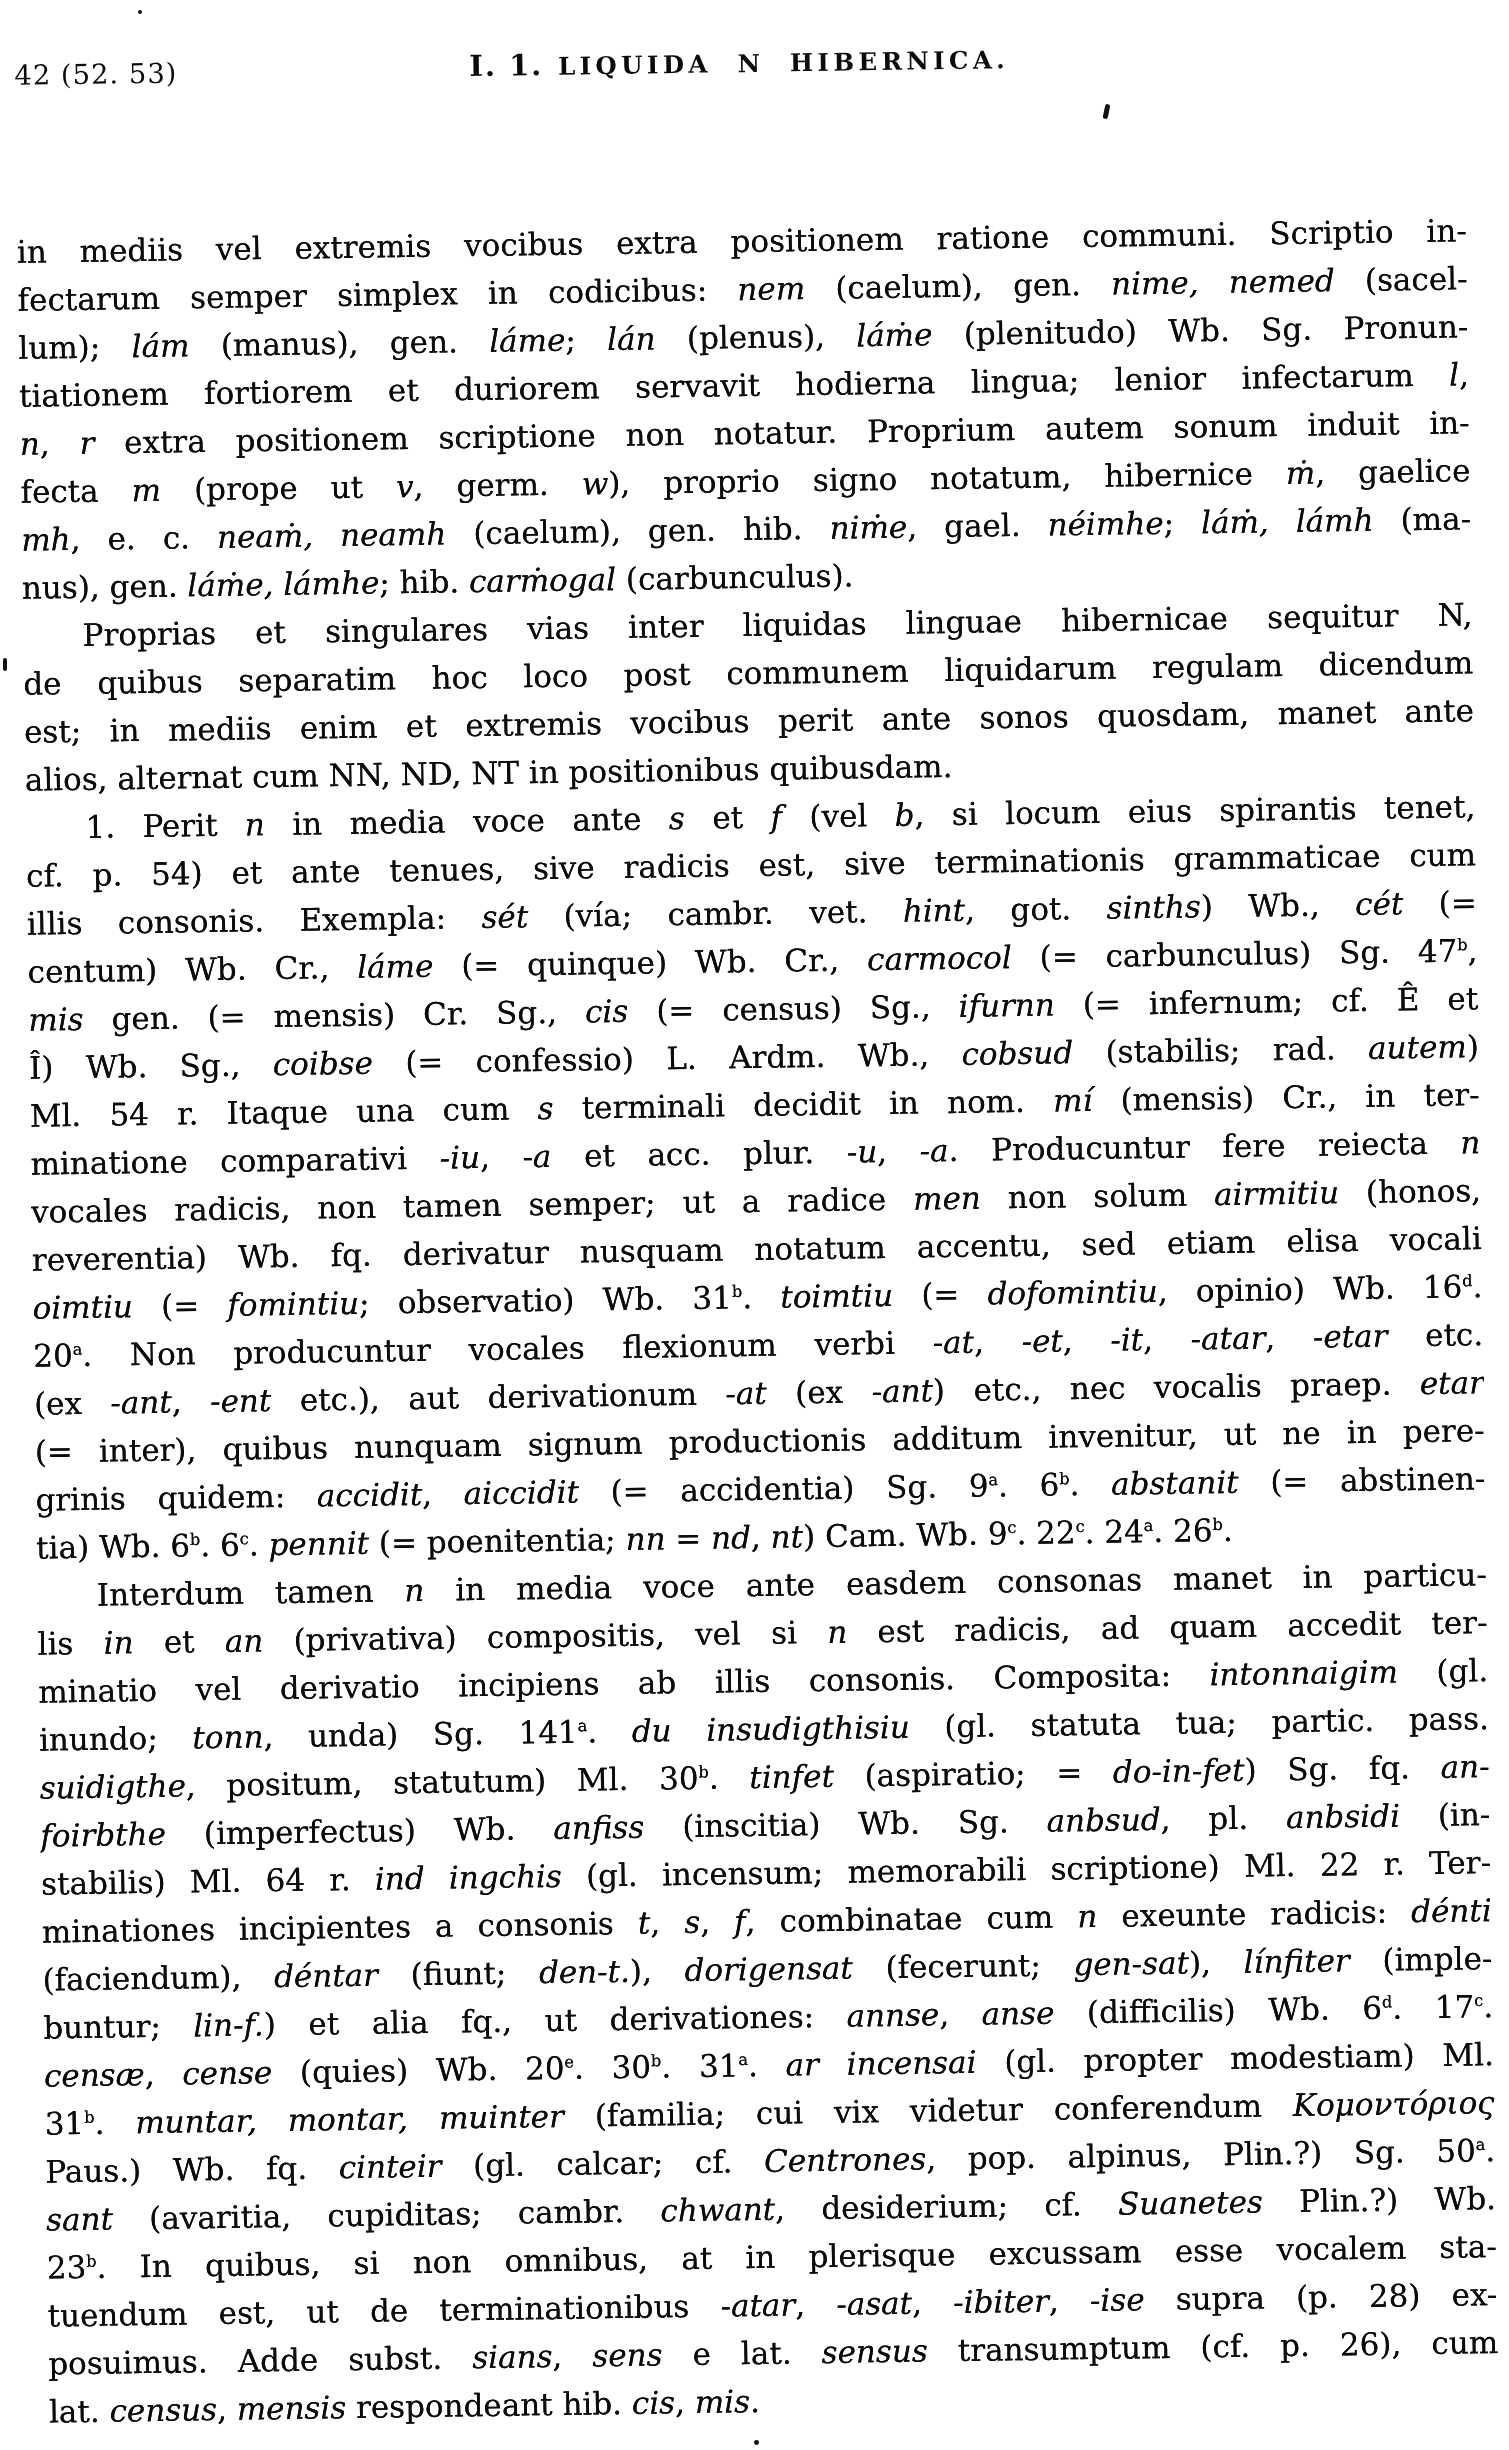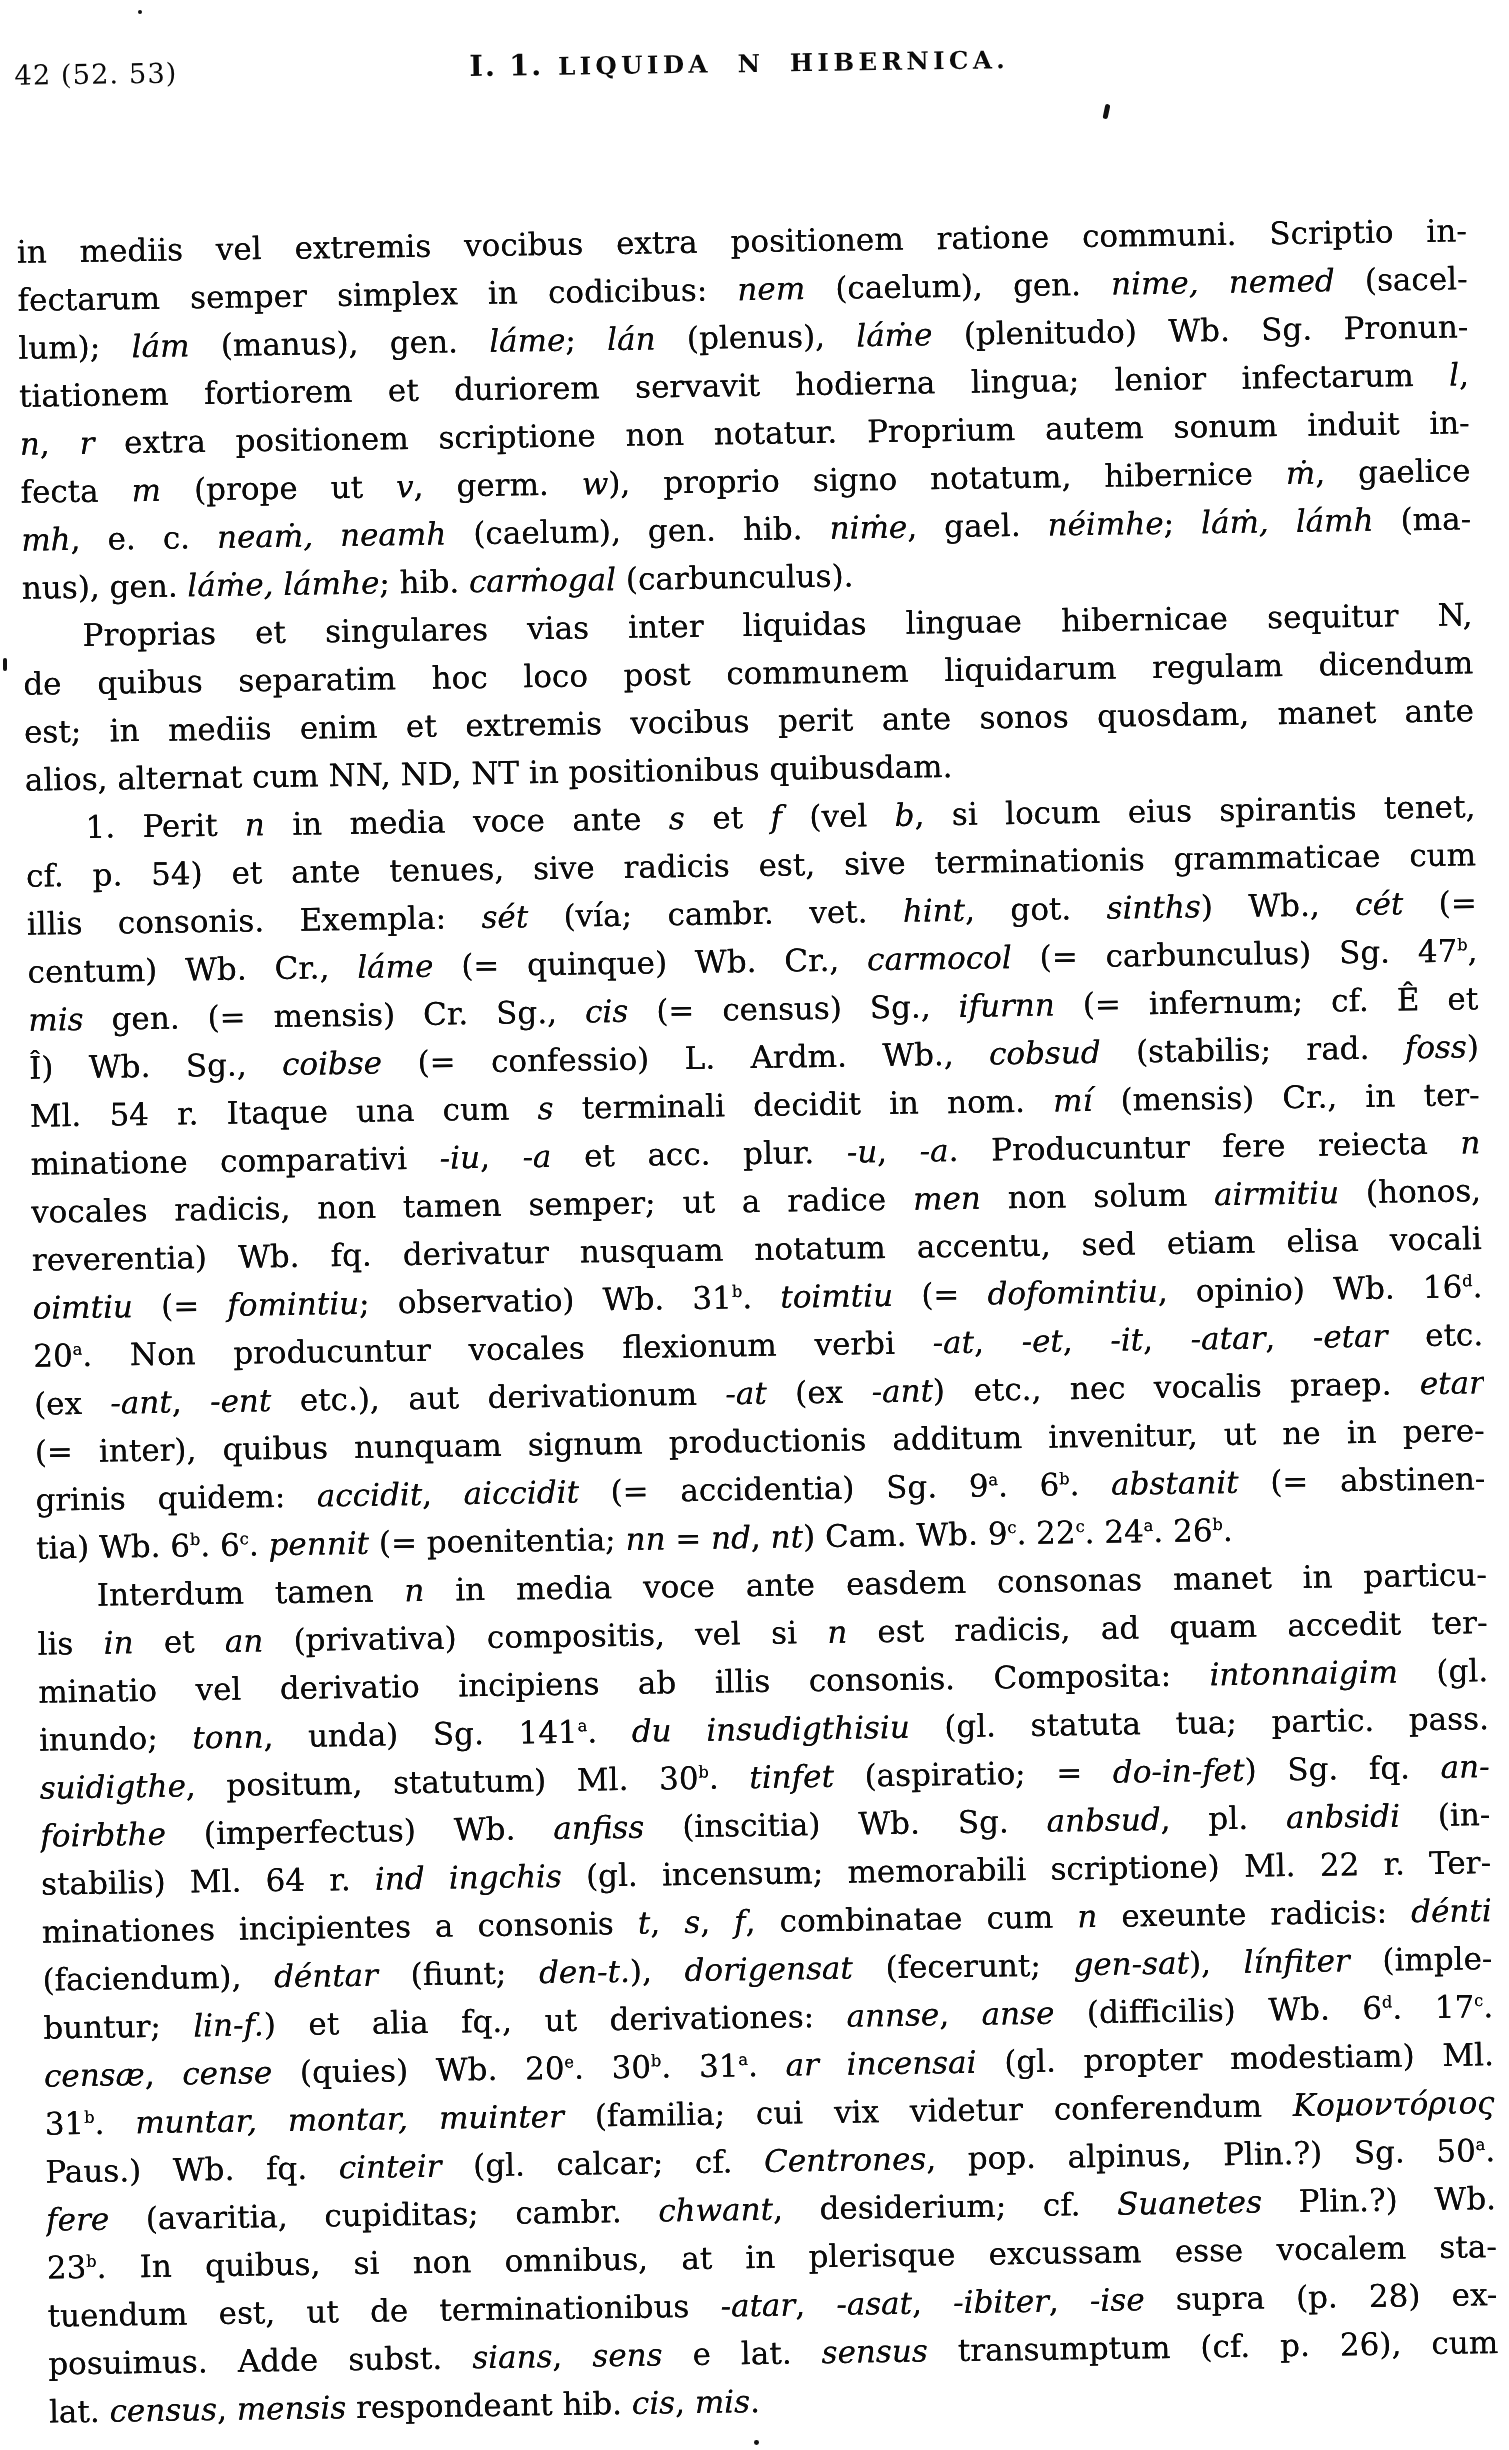--- a/index.html
+++ b/index.html
@@ -118,21 +118,21 @@
           <div class="line">de quibus separatim hoc loco post communem liquidarum regulam dicendum</div>
           <div class="line">est; in mediis enim et extremis vocibus perit ante sonos quosdam, manet ante</div>
           <div class="line last">alios, alternat cum NN, ND, NT in positionibus quibusdam.</div>
         </div>
         <div>
           <div class="line indent">1. Perit <i>n</i> in media voce ante <i>s</i> et <i>f</i> (vel <i>b</i>, si locum eius spirantis tenet,</div>
           <div class="line">cf. p. 54) et ante tenues, sive radicis est, sive terminationis grammaticae cum</div>
           <div class="line">illis consonis. Exempla: <i>sét</i> (vía; cambr. vet. <i>hint</i>, got. <i>sinths</i>) Wb., <i>cét</i> (=</div>
           <div class="line">centum) Wb. Cr., <i>láme</i> (= quinque) Wb. Cr., <i>carmocol</i> (= carbunculus) Sg. 47<sup>b</sup>,</div>
           <div class="line"><i>mis</i> gen. (= mensis) Cr. Sg., <i>cis</i> (= census) Sg., <i>ifurnn</i> (= infernum; cf. Ê et</div>
-          <div class="line">Î) Wb. Sg., <i>coibse</i> (= confessio) L. Ardm. Wb., <i>cobsud</i> (stabilis; rad. <i>foss</i>)</div>
+          <div class="line">Î) Wb. Sg., <i>coibse</i> (= confessio) L. Ardm. Wb., <i>cobsud</i> (stabilis; rad. <i>autem</i>)</div>
           <div class="line">Ml. 54 r. Itaque una cum <i>s</i> terminali decidit in nom. <i>mí</i> (mensis) Cr., in ter-</div>
           <div class="line">minatione comparativi <i>-iu</i>, <i>-a</i> et acc. plur. <i>-u</i>, <i>-a</i>. Producuntur fere reiecta <i>n</i></div>
           <div class="line">vocales radicis, non tamen semper; ut a radice <i>men</i> non solum <i>airmitiu</i> (honos,</div>
           <div class="line">reverentia) Wb. fq. derivatur nusquam notatum accentu, sed etiam elisa vocali</div>
           <div class="line"><i>oimtiu</i> (= <i>fomintiu</i>; observatio) Wb. 31<sup>b</sup>. <i>toimtiu</i> (= <i>dofomintiu</i>, opinio) Wb. 16<sup>d</sup>.</div>
           <div class="line">20<sup>a</sup>. Non producuntur vocales flexionum verbi <i>-at</i>, <i>-et</i>, <i>-it</i>, <i>-atar</i>, <i>-etar</i> etc.</div>
           <div class="line">(ex <i>-ant</i>, <i>-ent</i> etc.), aut derivationum <i>-at</i> (ex <i>-ant</i>) etc., nec vocalis praep. <i>etar</i></div>
           <div class="line">(= inter), quibus nunquam signum productionis additum invenitur, ut ne in pere-</div>
           <div class="line">grinis quidem: <i>accidit</i>, <i>aiccidit</i> (= accidentia) Sg. 9<sup>a</sup>. 6<sup>b</sup>. <i>abstanit</i> (= abstinen-</div>
           <div class="line last">tia) Wb. 6<sup>b</sup>. 6<sup>c</sup>. <i>pennit</i> (= poenitentia; <i>nn</i> = <i>nd</i>, <i>nt</i>) Cam. Wb. 9<sup>c</sup>. 22<sup>c</sup>. 24<sup>a</sup>. 26<sup>b</sup>.</div>
@@ -144,21 +144,21 @@
           <div class="line">inundo; <i>tonn</i>, unda) Sg. 141<sup>a</sup>. <i>du insudigthisiu</i> (gl. statuta tua; partic. pass.</div>
           <div class="line"><i>suidigthe</i>, positum, statutum) Ml. 30<sup>b</sup>. <i>tinfet</i> (aspiratio; = <i>do-in-fet</i>) Sg. fq. <i>an-</i></div>
           <div class="line"><i>foirbthe</i> (imperfectus) Wb. <i>anfiss</i> (inscitia) Wb. Sg. <i>anbsud</i>, pl. <i>anbsidi</i> (in-</div>
           <div class="line">stabilis) Ml. 64 r. <i>ind ingchis</i> (gl. incensum; memorabili scriptione) Ml. 22 r. Ter-</div>
           <div class="line">minationes incipientes a consonis <i>t</i>, <i>s</i>, <i>f</i>, combinatae cum <i>n</i> exeunte radicis: <i>dénti</i></div>
           <div class="line">(faciendum), <i>déntar</i> (fiunt; <i>den-t.</i>), <i>dorigensat</i> (fecerunt; <i>gen-sat</i>), <i>línfiter</i> (imple-</div>
           <div class="line">buntur; <i>lin-f.</i>) et alia fq., ut derivationes: <i>annse</i>, <i>anse</i> (difficilis) Wb. 6<sup>d</sup>. 17<sup>c</sup>.</div>
           <div class="line"><i>censæ</i>, <i>cense</i> (quies) Wb. 20<sup>e</sup>. 30<sup>b</sup>. 31<sup>a</sup>. <i>ar incensai</i> (gl. propter modestiam) Ml.</div>
           <div class="line">31<sup>b</sup>. <i>muntar, montar, muinter</i> (familia; cui vix videtur conferendum <i>Κομοντόριος</i></div>
           <div class="line">Paus.) Wb. fq. <i>cinteir</i> (gl. calcar; cf. <i>Centrones</i>, pop. alpinus, Plin.?) Sg. 50<sup>a</sup>.</div>
-          <div class="line"><i>fere</i> (avaritia, cupiditas; cambr. <i>chwant</i>, desiderium; cf. <i>Suanetes</i> Plin.?) Wb.</div>
+          <div class="line"><i>sant</i> (avaritia, cupiditas; cambr. <i>chwant</i>, desiderium; cf. <i>Suanetes</i> Plin.?) Wb.</div>
           <div class="line">23<sup>b</sup>. In quibus, si non omnibus, at in plerisque excussam esse vocalem sta-</div>
           <div class="line">tuendum est, ut de terminationibus <i>-atar</i>, <i>-asat</i>, <i>-ibiter</i>, <i>-ise</i> supra (p. 28) ex-</div>
           <div class="line">posuimus. Adde subst. <i>sians</i>, <i>sens</i> e lat. <i>sensus</i> transumptum (cf. p. 26), cum</div>
           <div class="line last">lat. <i>census</i>, <i>mensis</i> respondeant hib. <i>cis</i>, <i>mis</i>.</div>
         </div>
       </div>
   </div>
   <div class="speck s1"></div>
   <div class="speck s2"></div>
   <div class="speck s3"></div>

